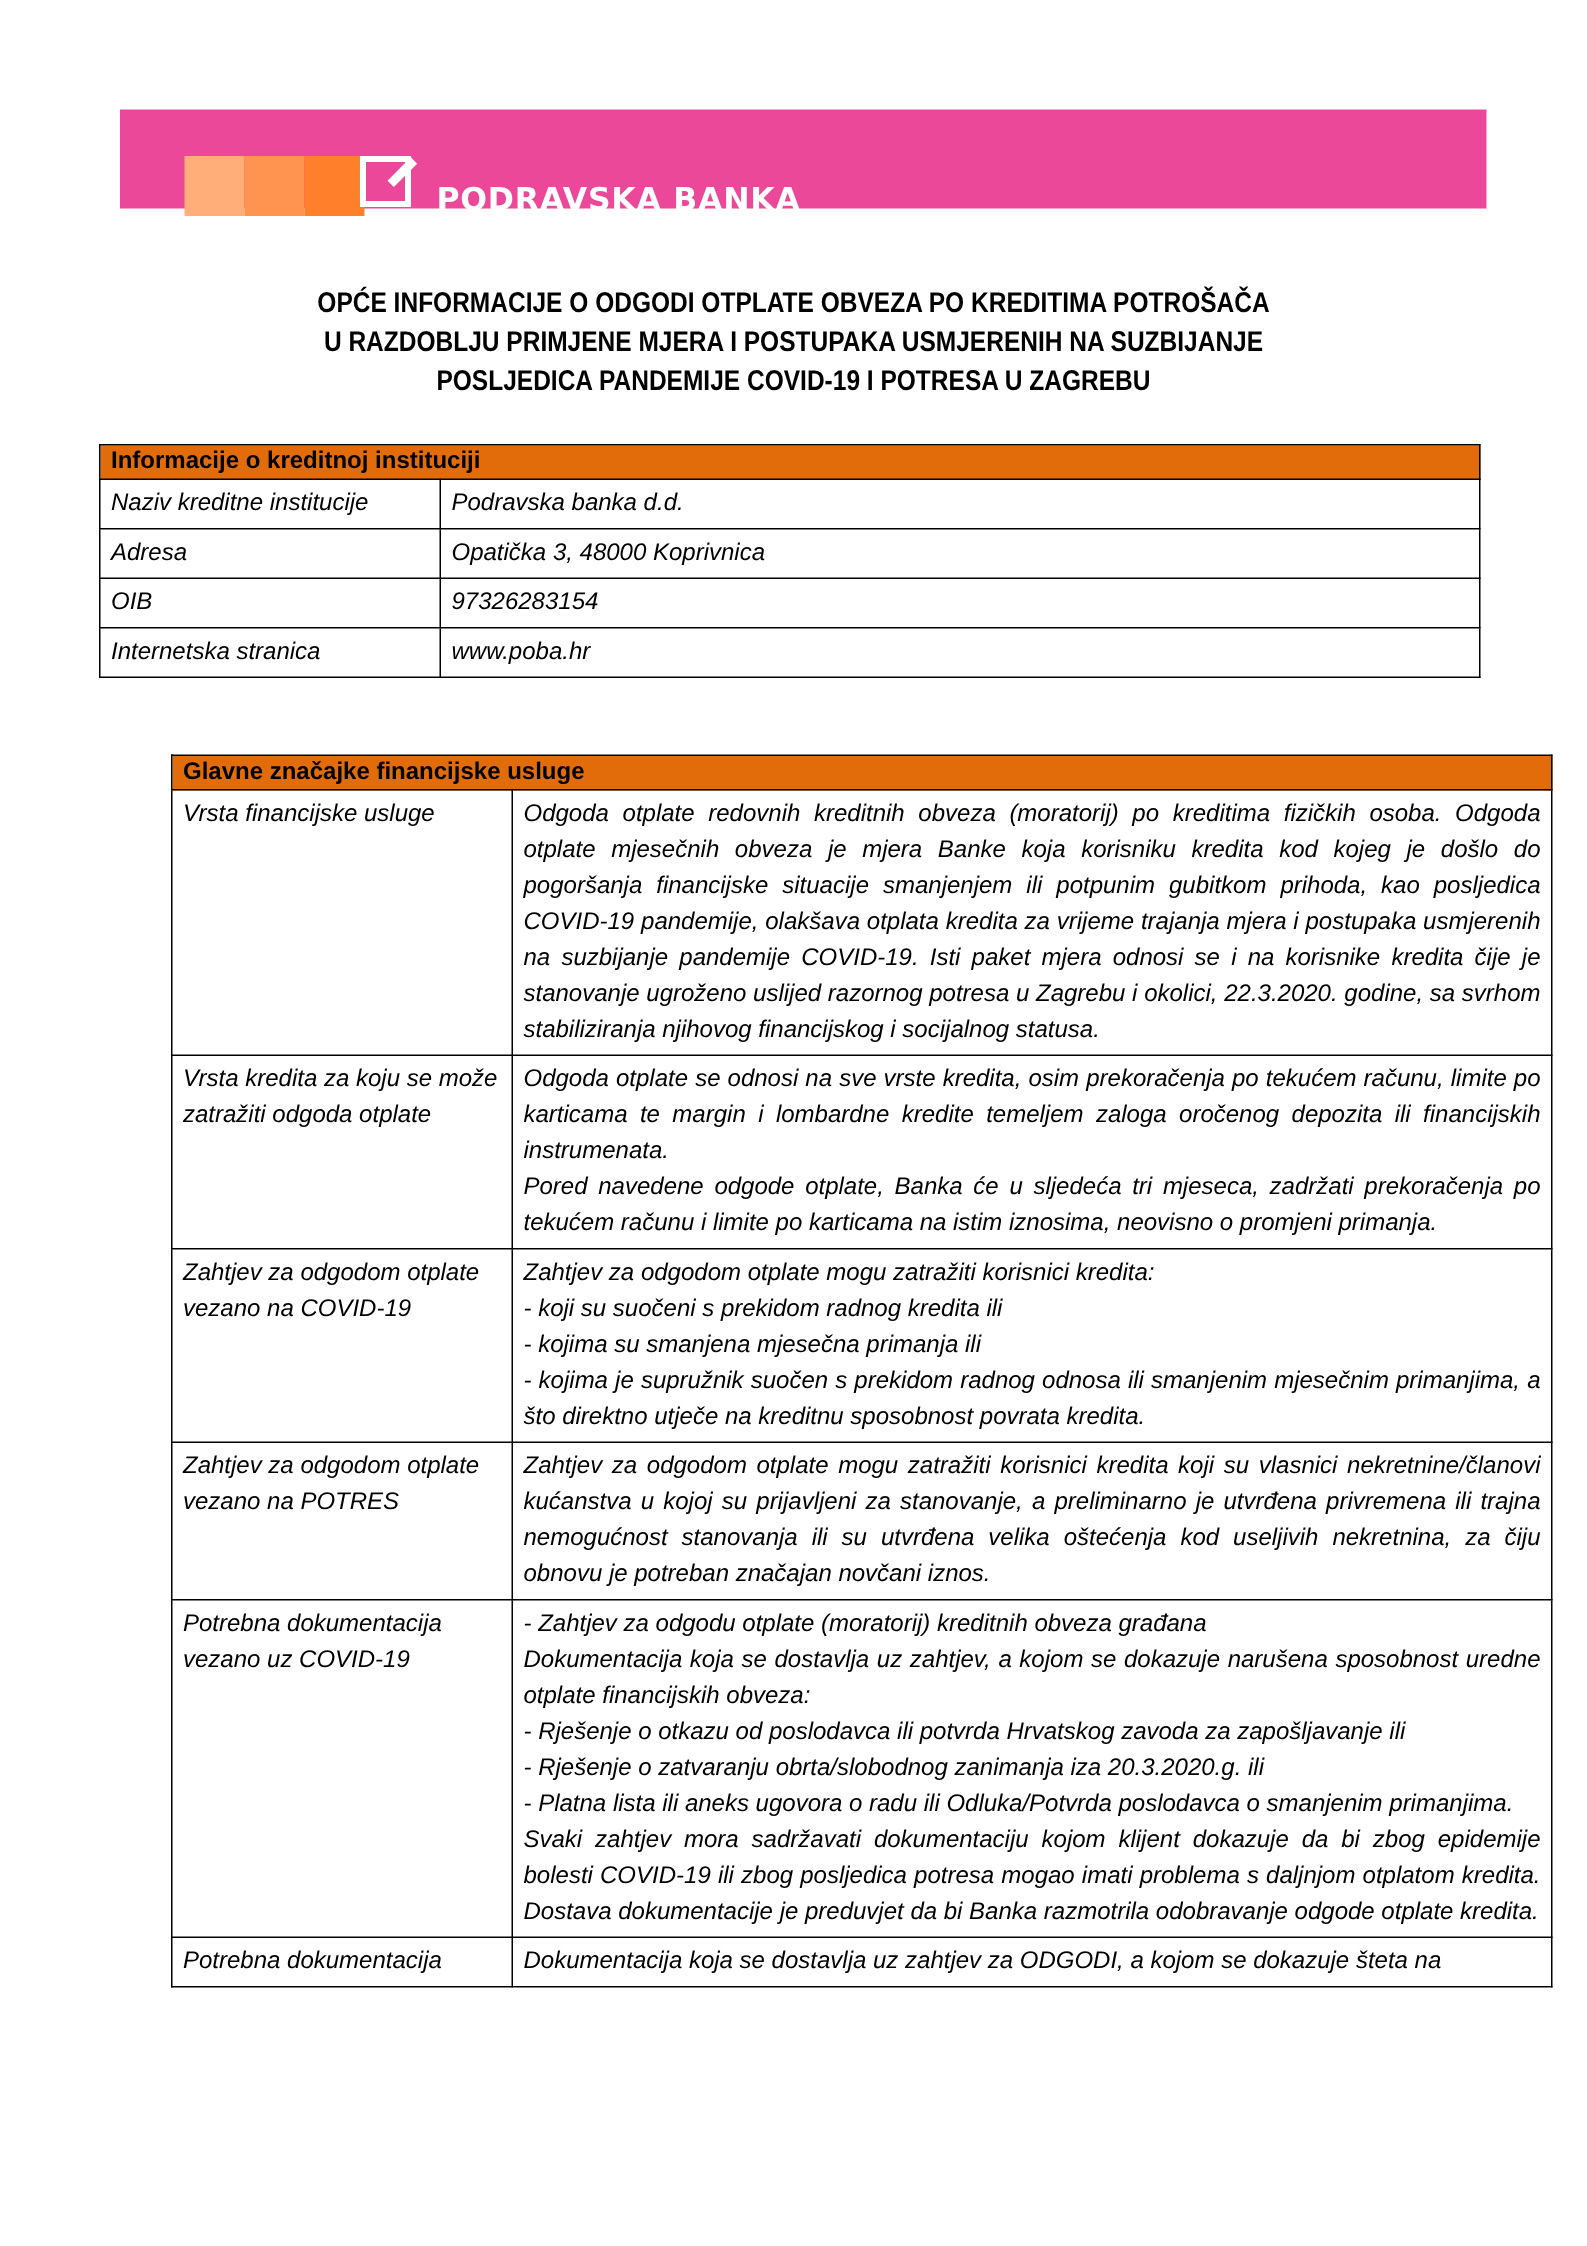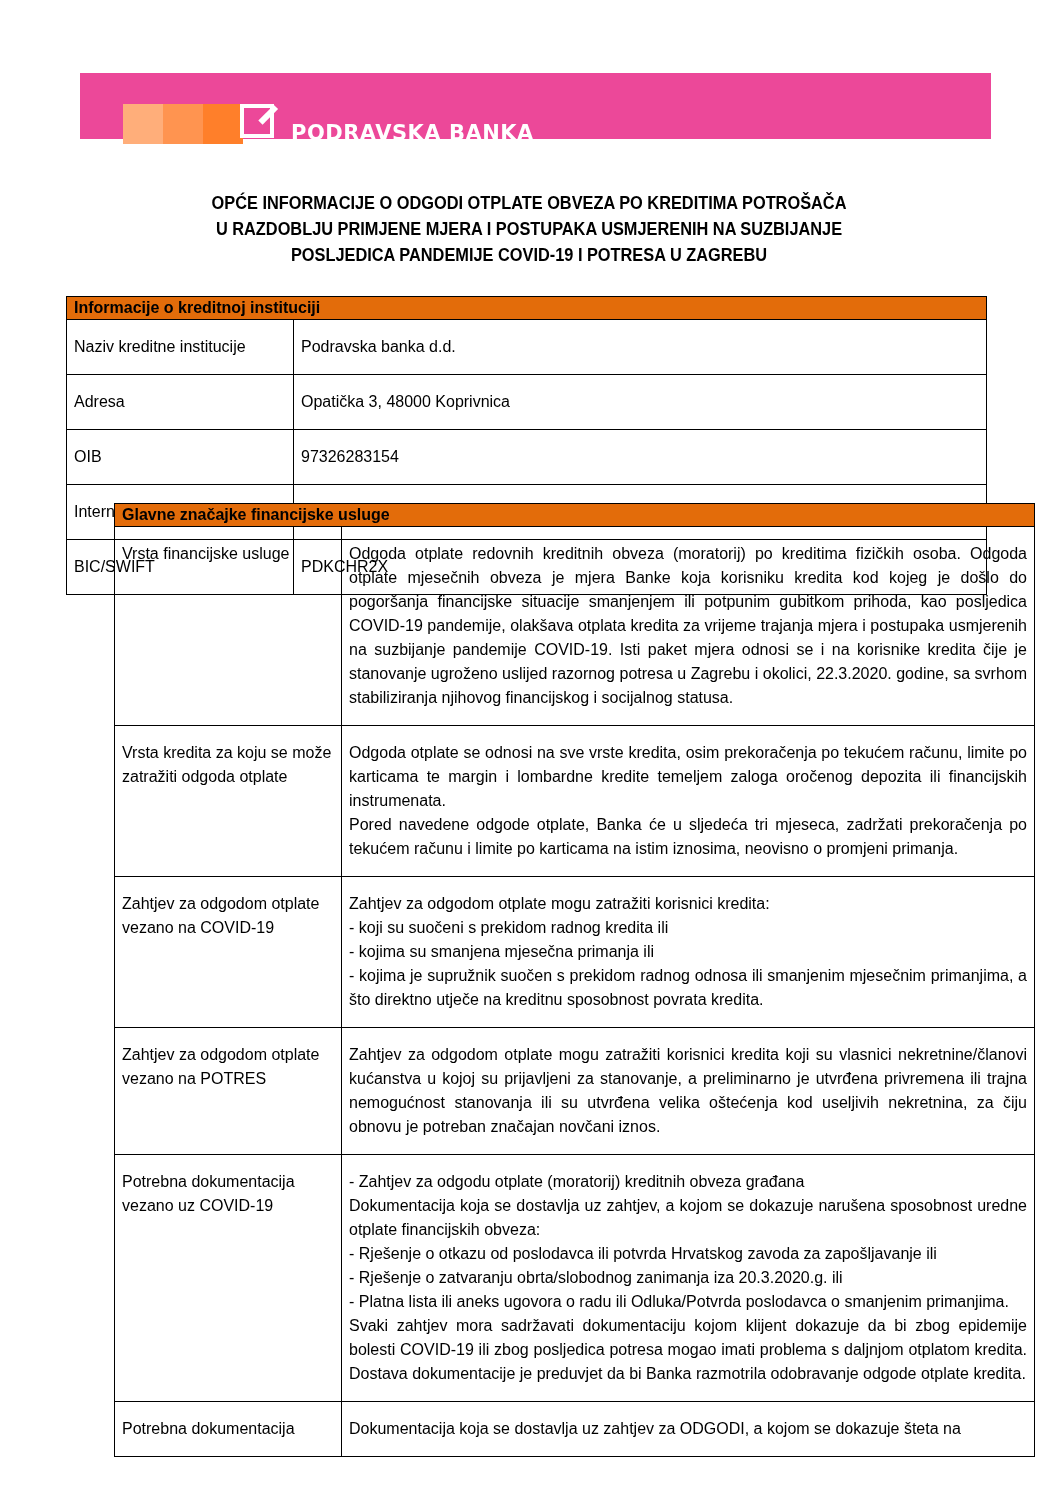--- a/index.html
+++ b/index.html
@@ -11,21 +11,21 @@
   .sq2 { left:83px; background:#ff9450; }
   .sq3 { left:123px; background:#ff7f2a; }
   .logo-box { position:absolute; left:160px; top:31px; width:34px; height:34px; border:4px solid #fff; box-sizing:border-box; }
   .logo-box::after { content:""; position:absolute; right:-6px; top:-4px; width:22px; height:6px; background:#fff; transform:rotate(-45deg); transform-origin:right center; }
   .brand { position:absolute; left:211px; top:48px; color:#fff; font-family:"DejaVu Sans", sans-serif; font-weight:bold; font-size:21px; letter-spacing:0.5px; }
   .contact { position:absolute; top:78px; color:#fff; font-family:"Liberation Sans", sans-serif; font-size:14px; }
   .c-email { left:213px; }
   .c-web { left:395px; }
   .title { position:absolute; left:0; top:190px; width:1058px; text-align:center; font-family:"Liberation Sans", sans-serif; font-weight:bold; font-size:19px; line-height:26px; transform:scaleX(0.86); transform-origin:center top; }
   table { position:absolute; left:66px; border-collapse:collapse; width:921px; font-family:"Liberation Sans", sans-serif; font-size:16px; }
-  td { border:1.5px solid #000; padding:15px 7px; vertical-align:top; line-height:24px; }
+  td { border:1.5px solid #000; padding:4px 7px; vertical-align:top; line-height:24px;font-style:italic; }
   td.lbl { width:212px; }
   td.val { text-align:justify; }
   th { background:#e36c0a; border:1.5px solid #000; text-align:left; font-weight:bold; padding:0 7px; height:22px; font-size:16px; line-height:22px; }
   #t1 { top:296px; }
   #t2 { top:503px;margin-left:48px; }
   .para { display:block; }
 </style>
 </head>
 <body>
 
@@ -60,24 +60,20 @@
         <td class="lbl">Adresa</td>
         <td>Opatička 3, 48000 Koprivnica</td>
       </tr>
       <tr>
         <td class="lbl">OIB</td>
         <td>97326283154</td>
       </tr>
       <tr>
         <td class="lbl">Internetska stranica</td>
         <td>www.poba.hr</td>
-      </tr>
-      <tr>
-        <td class="lbl">BIC/SWIFT</td>
-        <td>PDKCHR2X</td>
       </tr>
     </tbody>
 </table>
 
 <table id="t2">
   <thead>
     <tr>
         <th colspan="2">Glavne značajke financijske usluge</th>
       </tr>
   </thead>

